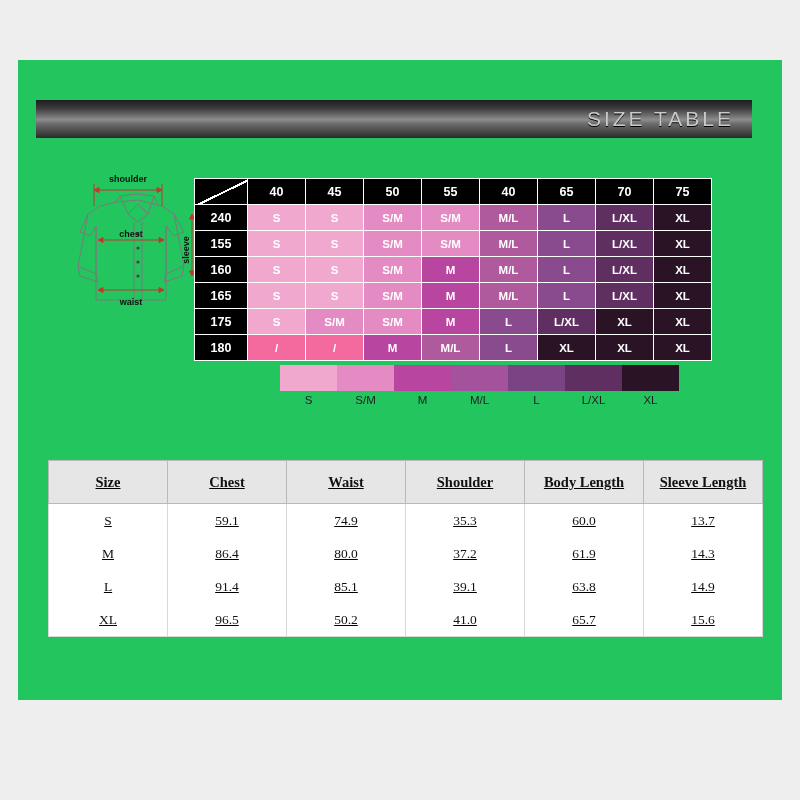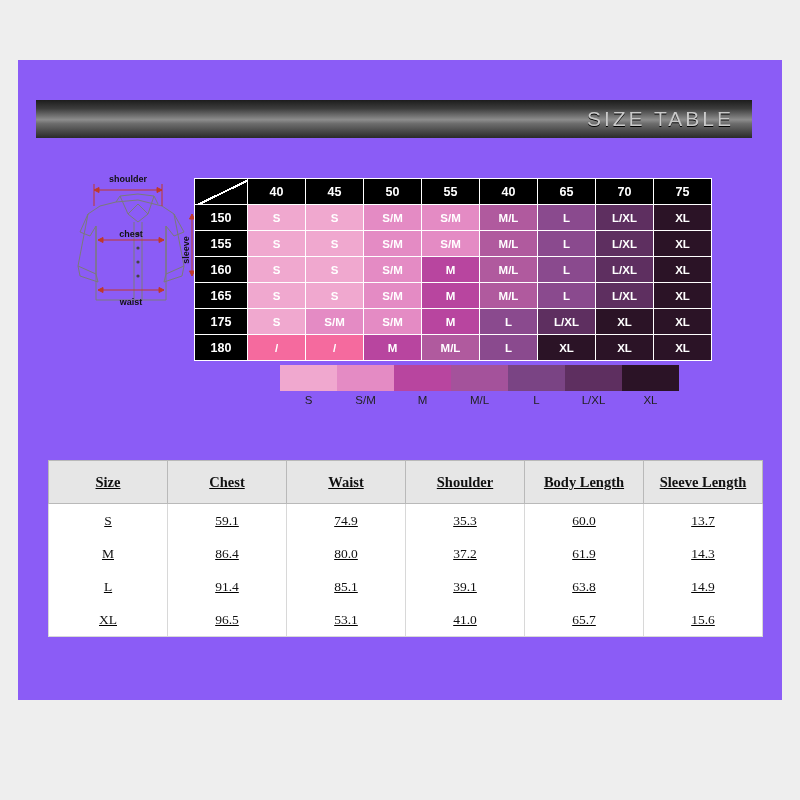--- a/index.html
+++ b/index.html
@@ -9,21 +9,21 @@
     height: 800px;
     background: #eeeeee;
     font-family: "Liberation Serif", serif;
   }
   #page {
     position: absolute;
     left: 18px;
     top: 60px;
     width: 764px;
     height: 640px;
-    background: #8b5cf6;
+    background: #22c55e;
   }
 
   
   .banner {
     position: absolute;
     left: 18px;
     top: 40px;
     width: 716px;
     height: 38px;
     background: linear-gradient(to bottom, #1d1d1d 0%, #3b3b3b 22%, #8d8d8d 52%, #6d6d6d 62%, #2a2a2a 100%);
@@ -249,21 +249,21 @@
         <th class="colhead">50</th>
         <th class="colhead">55</th>
         <th class="colhead">40</th>
         <th class="colhead">65</th>
         <th class="colhead">70</th>
         <th class="colhead">75</th>
       </tr>
     </thead>
     <tbody id="matrix-body">
         <tr>
-          <th class="rowhead">150</th>
+          <th class="rowhead">240</th>
           <td style="background: rgb(240, 168, 207);">S</td>
           <td style="background: rgb(240, 168, 207);">S</td>
           <td style="background: rgb(228, 139, 196);">S/M</td>
           <td style="background: rgb(228, 139, 196);">S/M</td>
           <td style="background: rgb(176, 90, 158);">M/L</td>
           <td style="background: rgb(138, 74, 142);">L</td>
           <td style="background: rgb(94, 47, 96);">L/XL</td>
           <td style="background: rgb(43, 19, 38);">XL</td>
         </tr>
         <tr>
@@ -376,21 +376,21 @@
             <td>L</td>
             <td>91.4</td>
             <td>85.1</td>
             <td>39.1</td>
             <td>63.8</td>
             <td>14.9</td>
           </tr>
           <tr>
             <td>XL</td>
             <td>96.5</td>
-            <td>53.1</td>
+            <td>50.2</td>
             <td>41.0</td>
             <td>65.7</td>
             <td>15.6</td>
           </tr>
         </tbody>
     </table>
   </div>
 
 
 </div>

